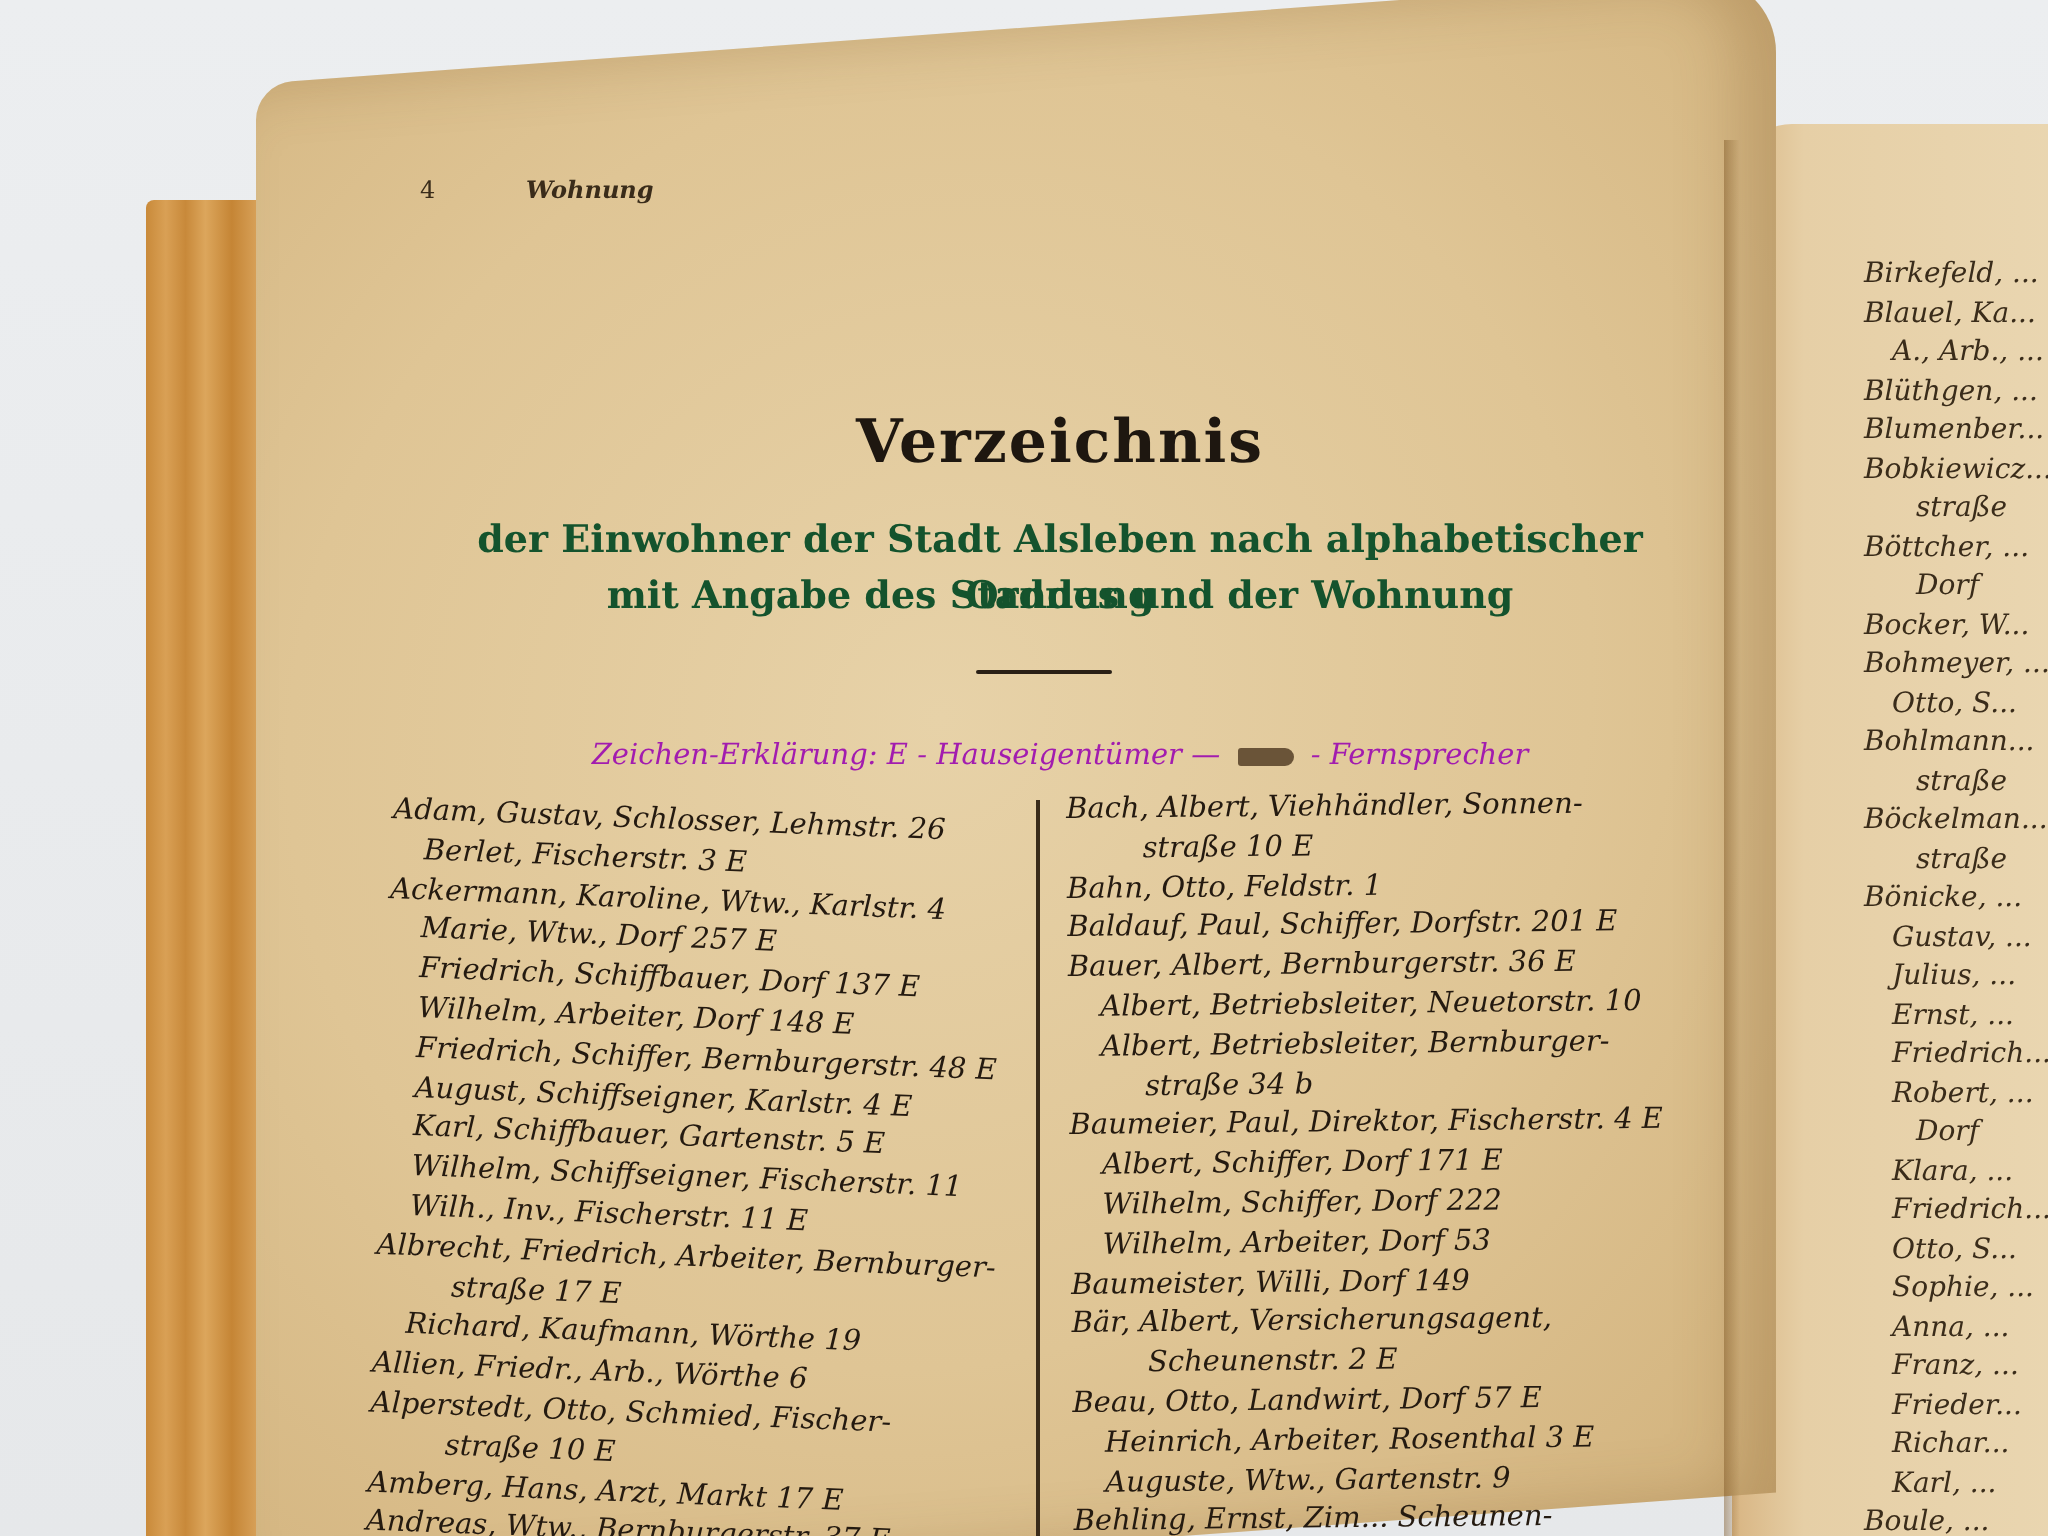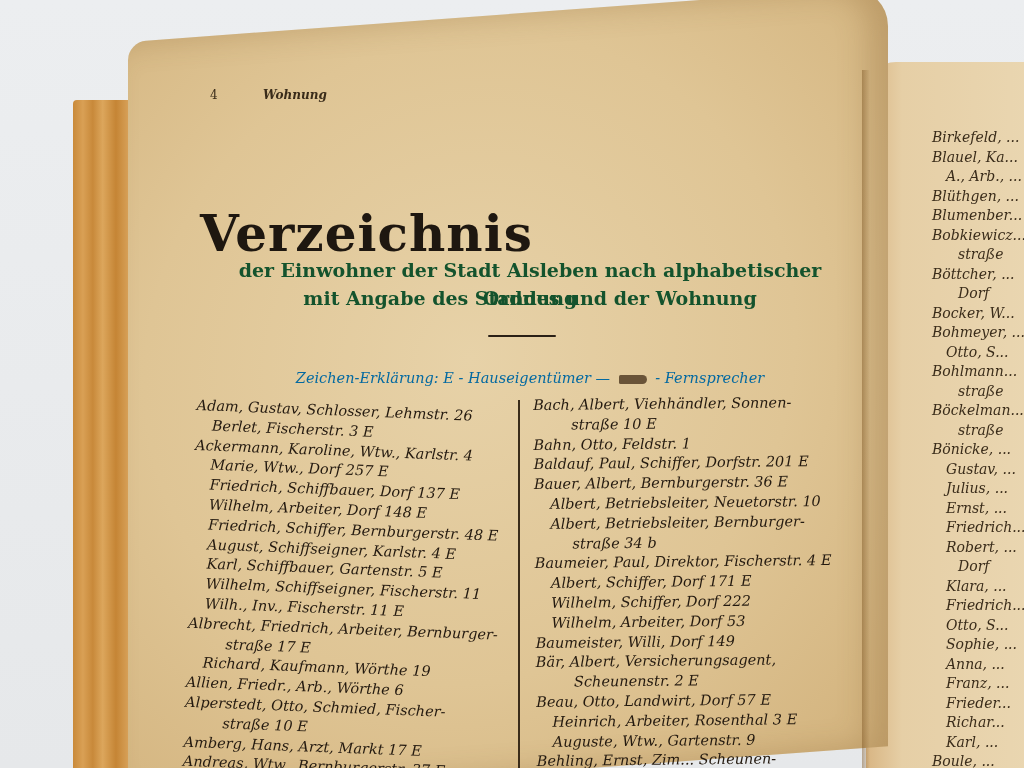--- a/index.html
+++ b/index.html
@@ -27,37 +27,37 @@
   }
   .gutter {
     position:absolute; left:862px; top:70px; width:8px; height:700px;
     background: linear-gradient(90deg, rgba(120,80,30,0.45), rgba(120,80,30,0));
   }
   .running-head { position:absolute; top:88px; color:#3a2c1a; font-size:12px; }
   .page-num { left:210px; }
   .page-town { left:263px; font-style:italic; font-weight:bold; }
 
   .title {
-    position:absolute; left:200px; width:660px; top:204px;
-    font-family:"DejaVu Serif", serif; font-weight:bold; font-size:50px; color:#1e1710;
+    position:absolute; left:200px; width:660px; text-align:center; top:204px;
+    font-family:"DejaVu Serif", serif; font-weight:bold; font-size:30px; color:#1e1710;
     letter-spacing:1px;
   }
   .subtitle {
     position:absolute; left:200px; width:660px; text-align:center;
     font-weight:bold; font-size:19px; color:#14532d; line-height:28px;
   }
   .sub1 { top:256px; }
   .sub2 { top:284px; }
   .rule {
     position:absolute; left:488px; top:335px; width:68px; height:2px;
     background:#2a2016; border-radius:1px;
   }
   .legend {
     position:absolute; left:200px; width:660px; top:370px; text-align:center;
-    font-size:14.5px; color:#0369a1; font-style:italic;
+    font-size:14.5px; color:#a21caf; font-style:italic;
   }
   .legend .phone-icon { display:inline-block; width:28px; height:9px; background:#6a5438; border-radius:2px 6px 6px 2px; vertical-align:middle; margin:0 4px; }
 
   .col { position:absolute; top:396px; font-size:14.5px; color:#241a10; line-height:19.8px; font-style:italic; }
   .col-left { left:197px; width:320px; transform:rotate(2.2deg); transform-origin:0 0; }
   .col-right { left:533px; width:330px; transform:rotate(-0.6deg); transform-origin:0 0; }
   .divider {
     position:absolute; left:518px; top:400px; width:1.5px; height:370px; background:#3a2c1a;
   }
   .entry { white-space:nowrap; }

